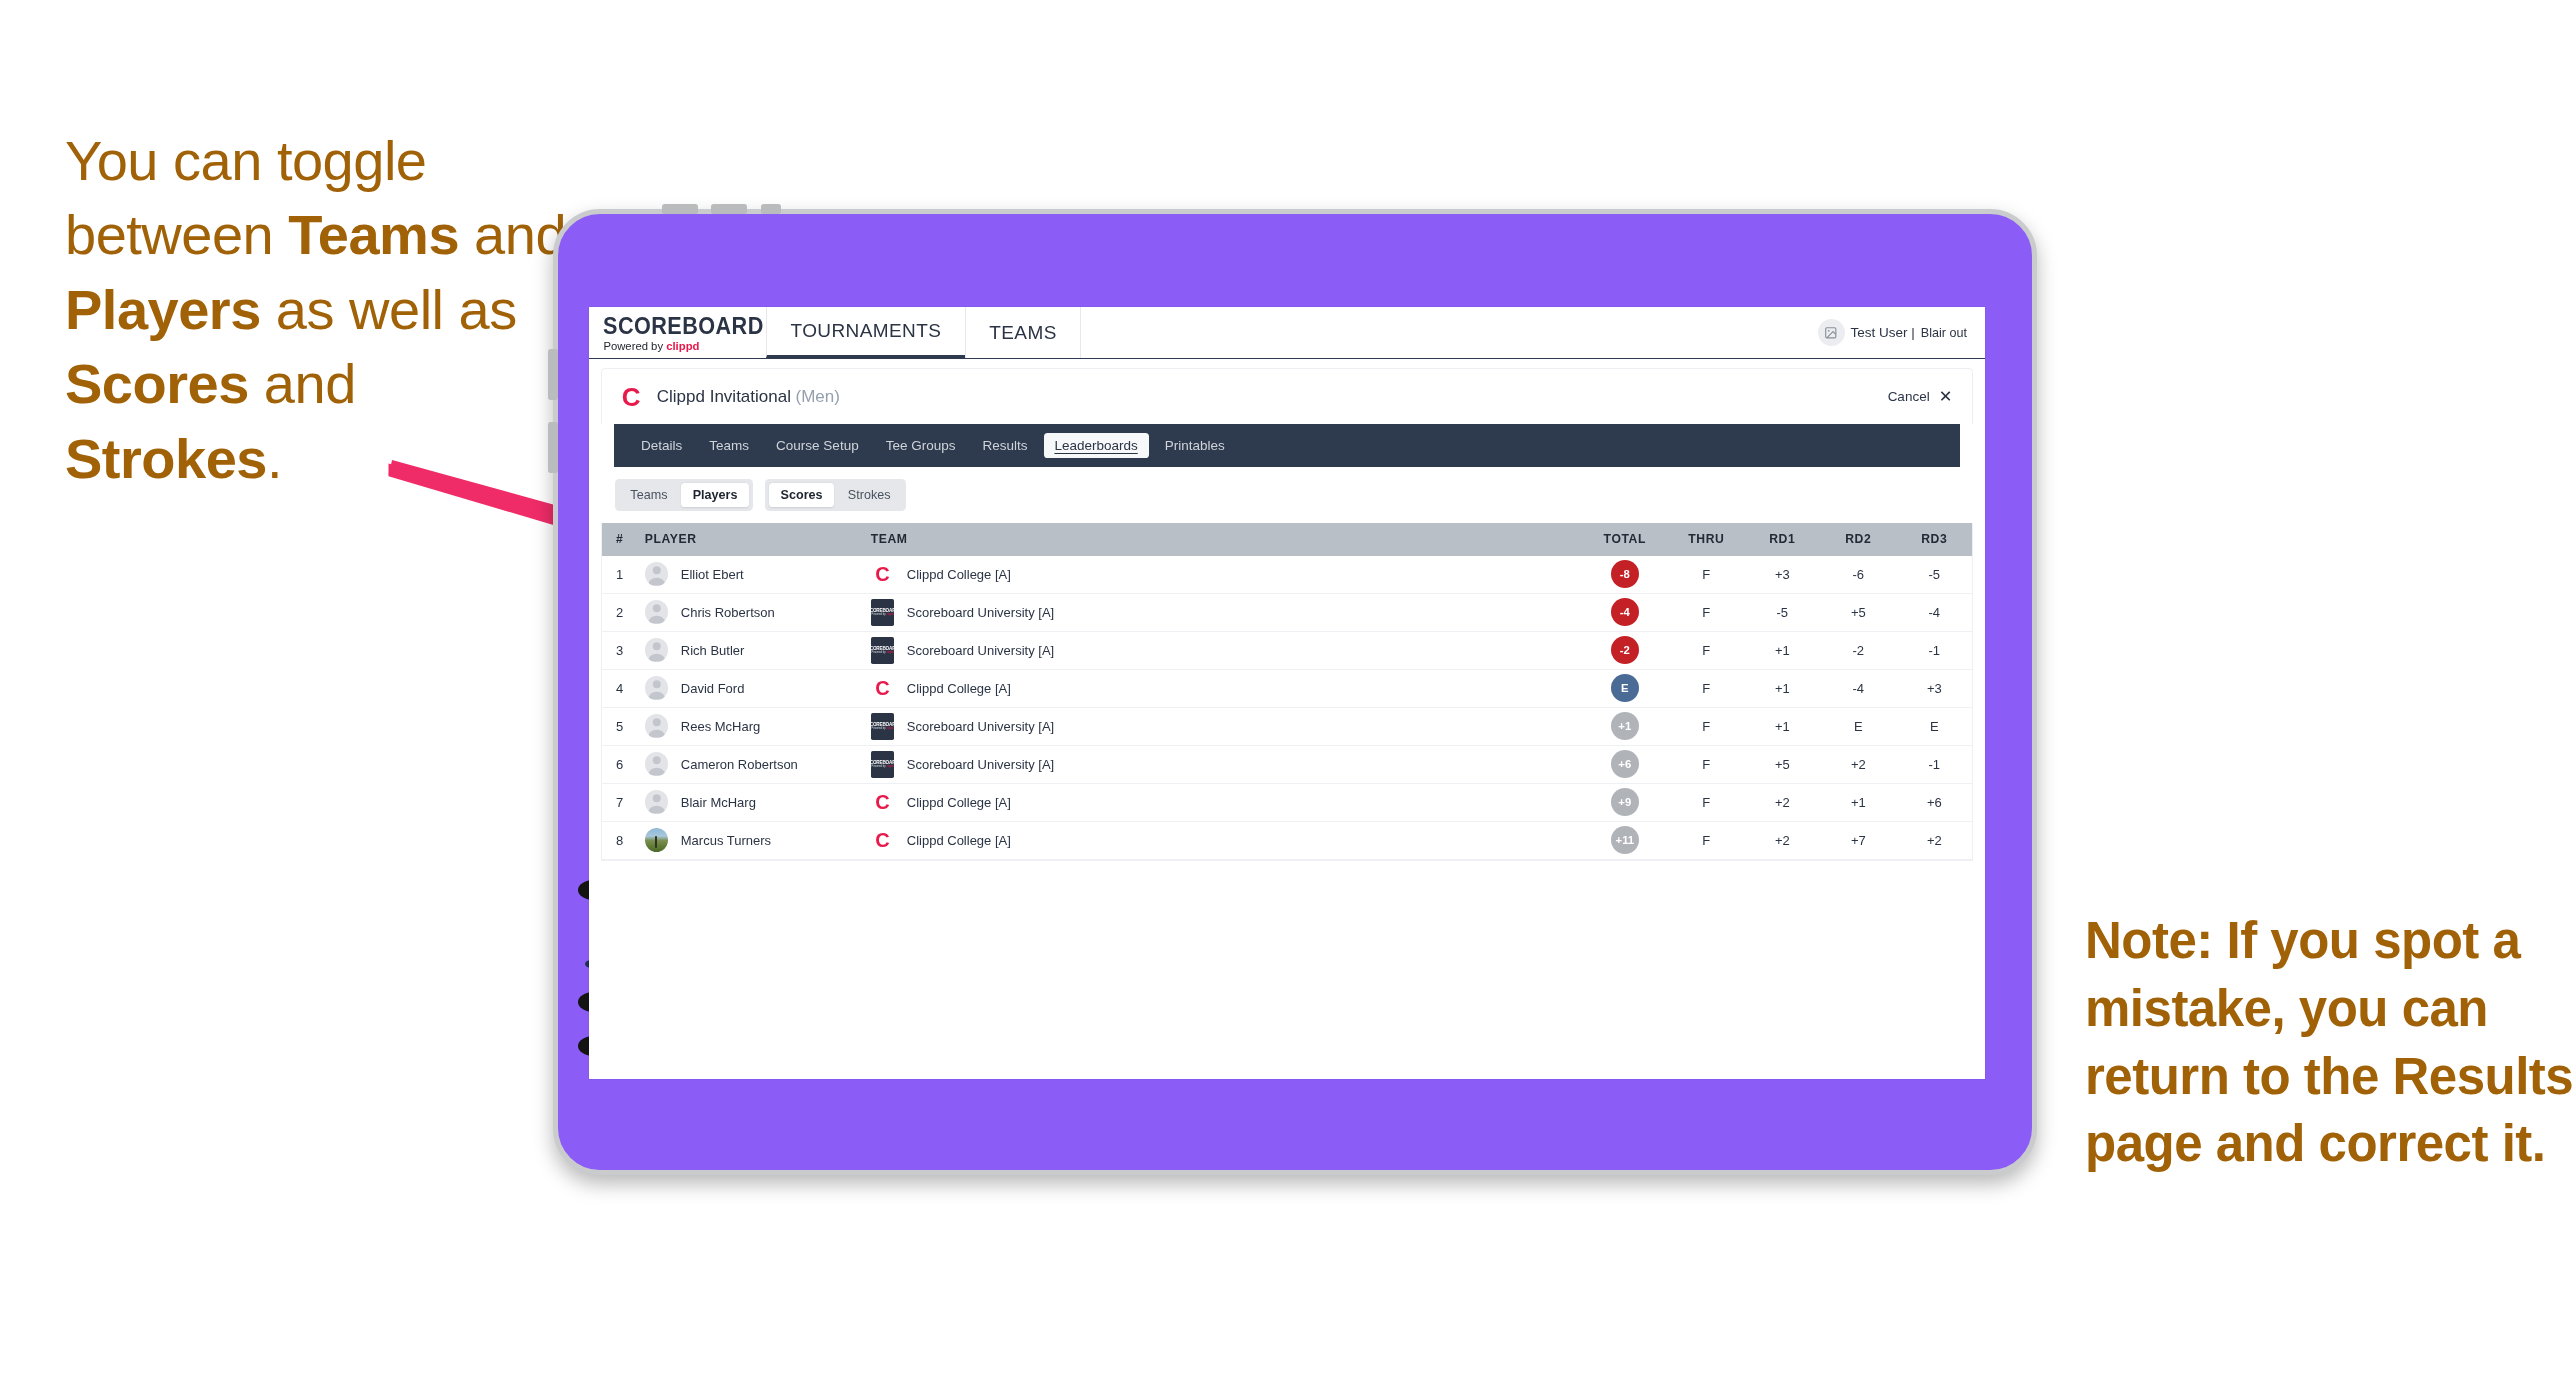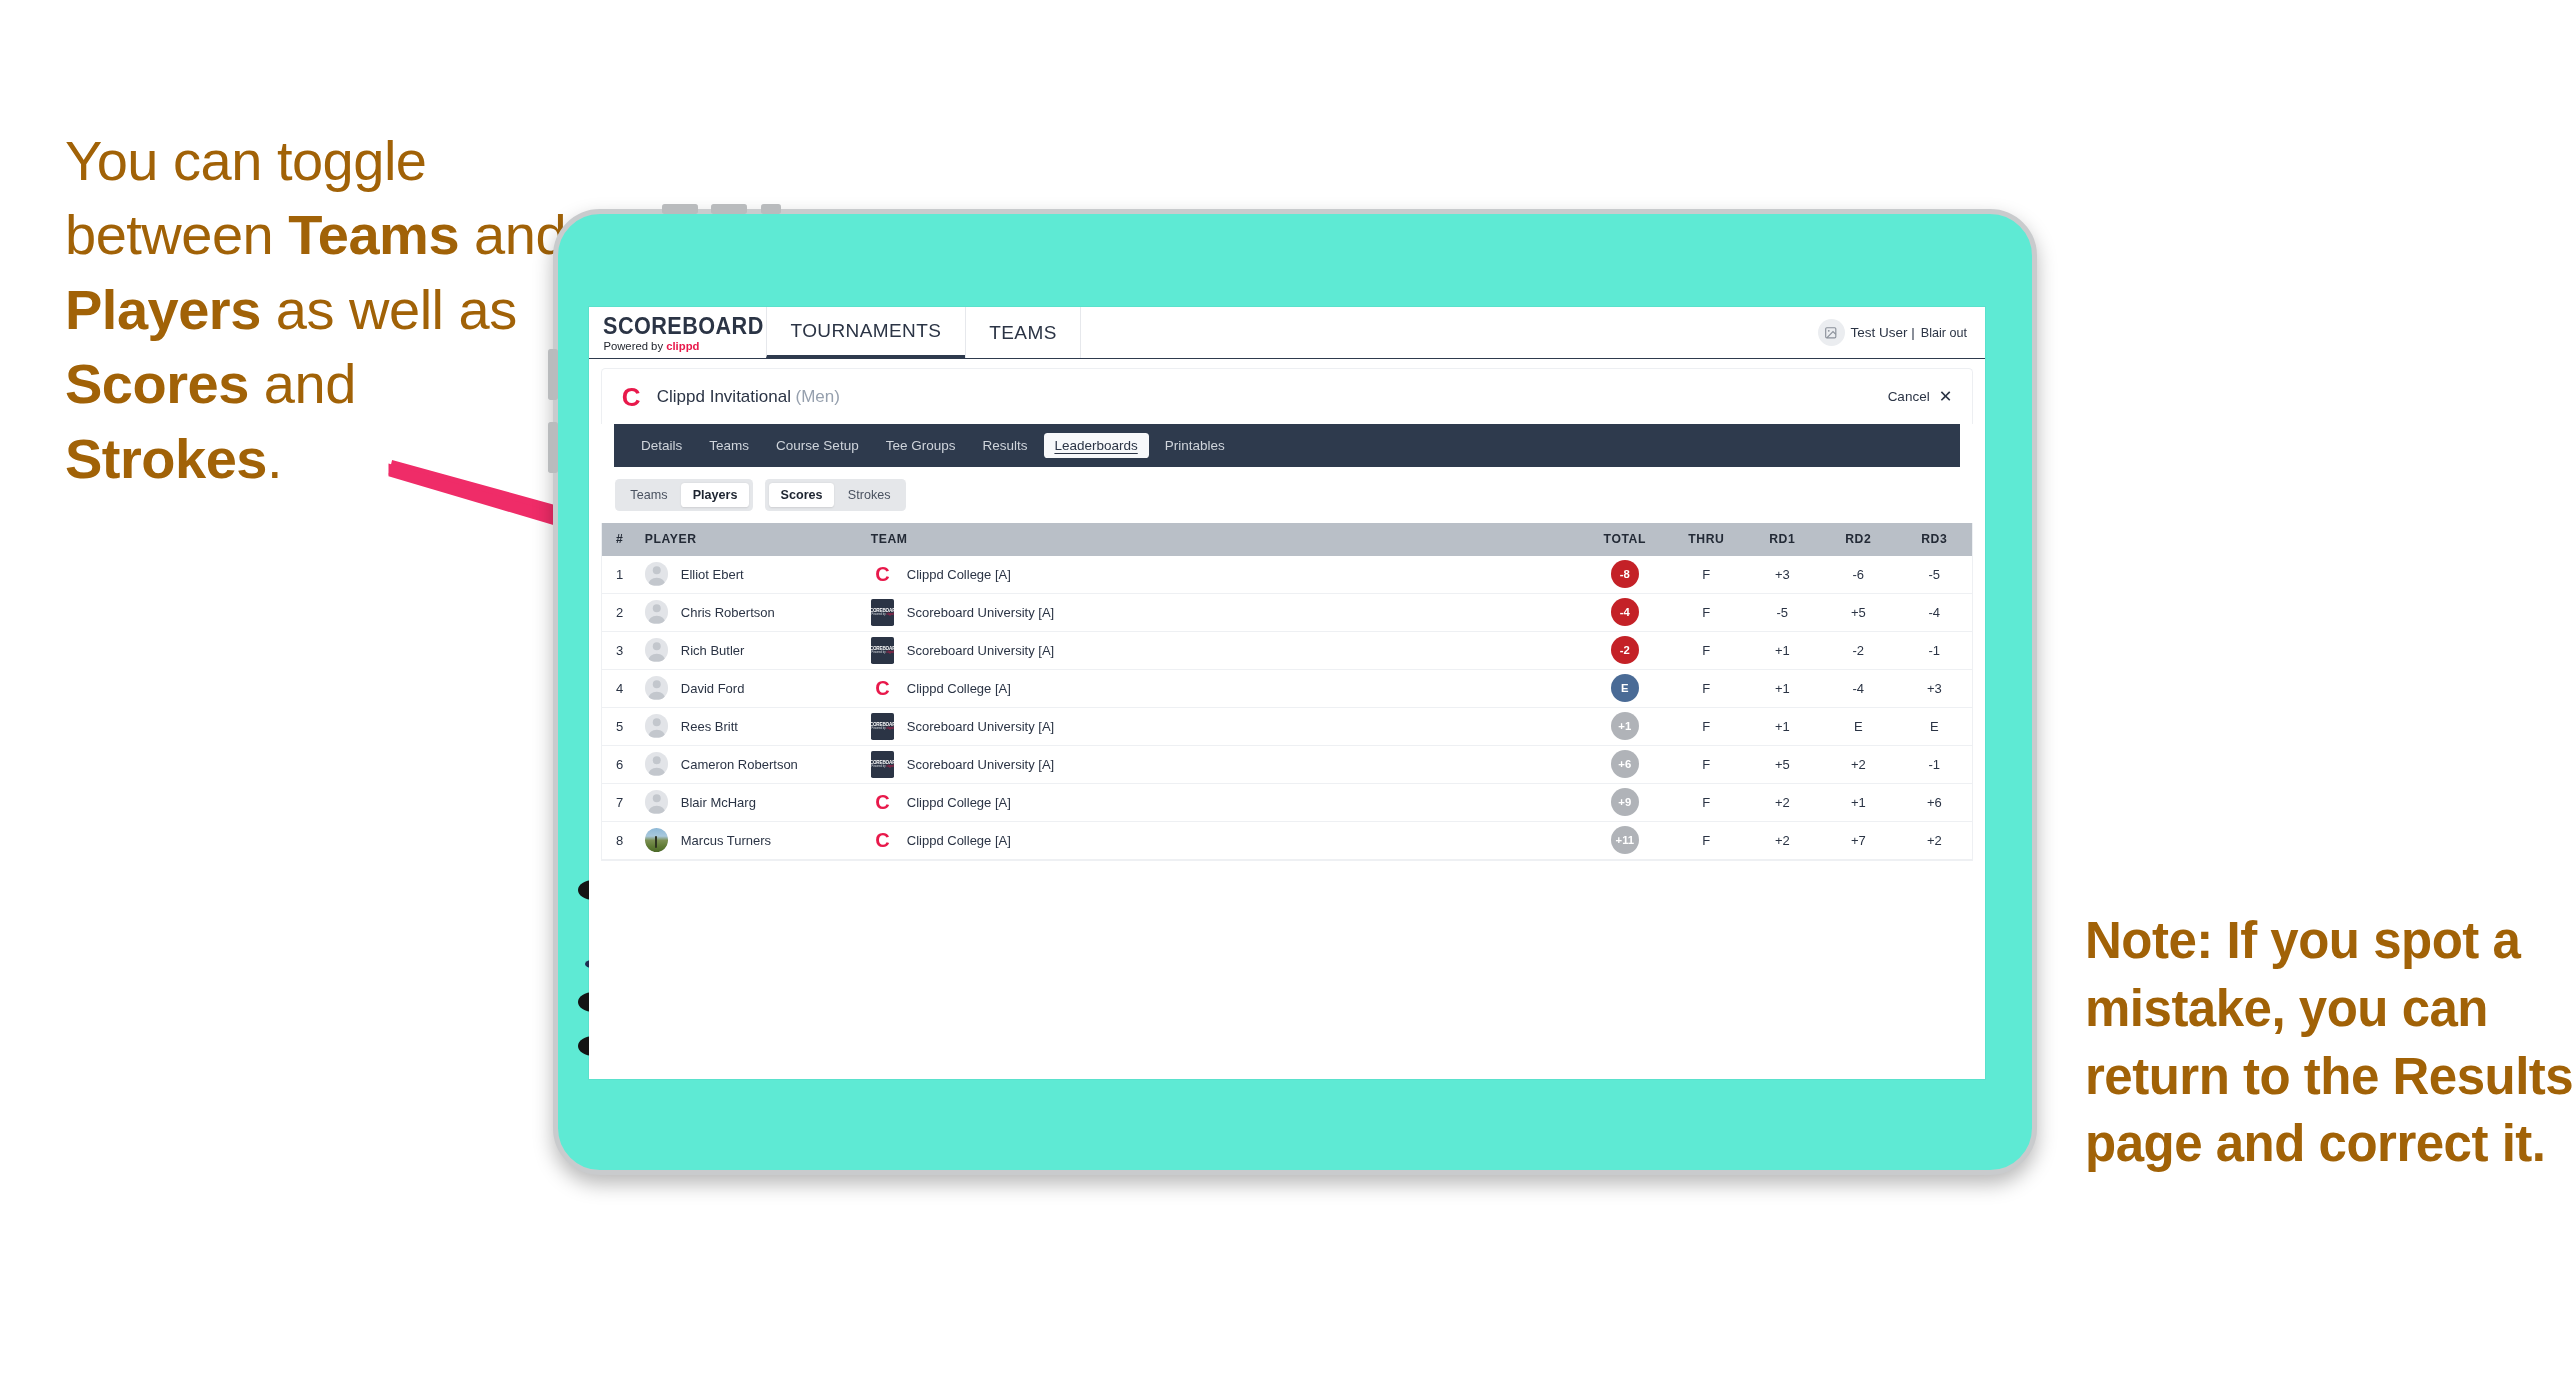--- a/index.html
+++ b/index.html
@@ -29,21 +29,21 @@
   }
 
   
   .arrow-wrap { position: absolute; left: 388px; top: 451px; width: 298px; height: 117px; }
 
   
   .tablet {
     position: absolute;
     left: 553px; top: 209px;
     width: 1484px; height: 966px;
-    background: #5eead4;
+    background: #8b5cf6;
     border-radius: 47px;
     border: 5.4px solid #c9cbcd;
     box-shadow: 0 9px 20px rgba(0,0,0,0.28);
   }
   .tablet-btn {
     position: absolute; background: #b9bbbd; border-radius: 2.7px;
   }
   .btn-top-1 { top: -10px; left: 104px; width: 36px; height: 10px; }
   .btn-top-2 { top: -10px; left: 153px; width: 36px; height: 10px; }
   .btn-top-3 { top: -10px; left: 203px; width: 20px; height: 10px; }
@@ -429,21 +429,21 @@
             </div>
             <div class="trow">
               <div class="c-rank">5</div>
               <div class="c-player">
                 <div class="pav">
                   <svg class="pav-silhouette" viewBox="0 0 26 26">
                     <circle cx="13" cy="9.2" r="4.4" fill="#c3c7cd"></circle>
                     <path d="M3.6 26c0-5.4 4.2-8.7 9.4-8.7s9.4 3.3 9.4 8.7z" fill="#c3c7cd"></path>
                   </svg>
                 </div>
-                <span>Rees Britt</span>
+                <span>Rees McHarg</span>
               </div>
               <div class="c-team">
                 <div class="tlogo-sb">
                   <div class="l1">SCOREBOARD</div>
                   <div class="l2">Powered by <i>clippd</i></div>
                 </div>
                 <span>Scoreboard University [A]</span>
               </div>
               <div class="c-total">
                 <div class="pill gray">+1</div>

